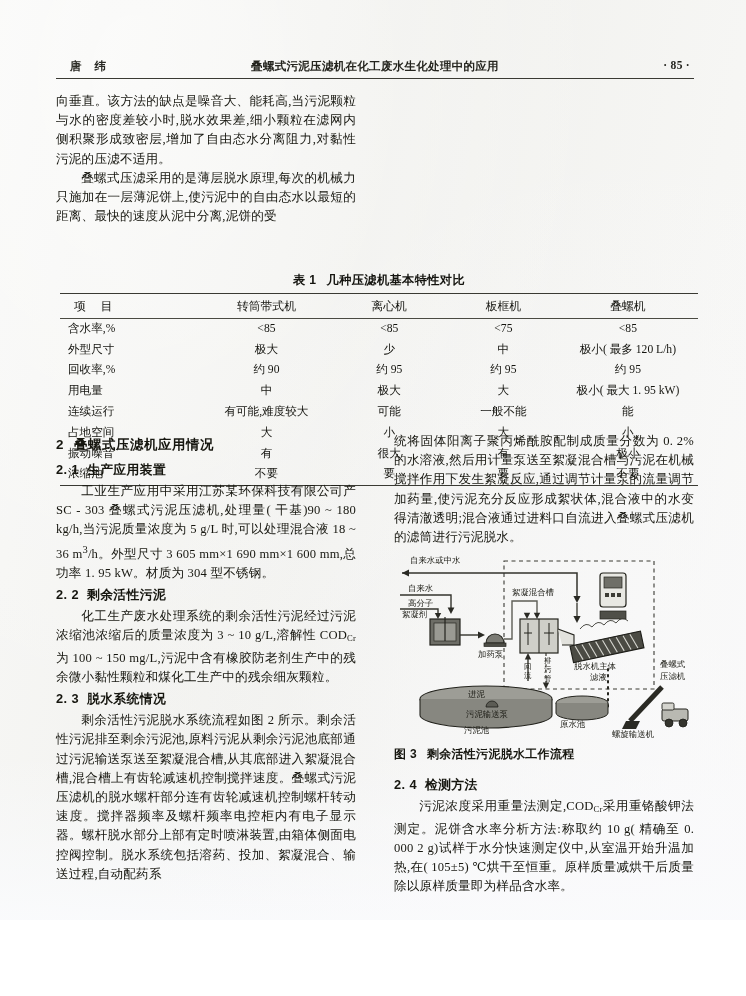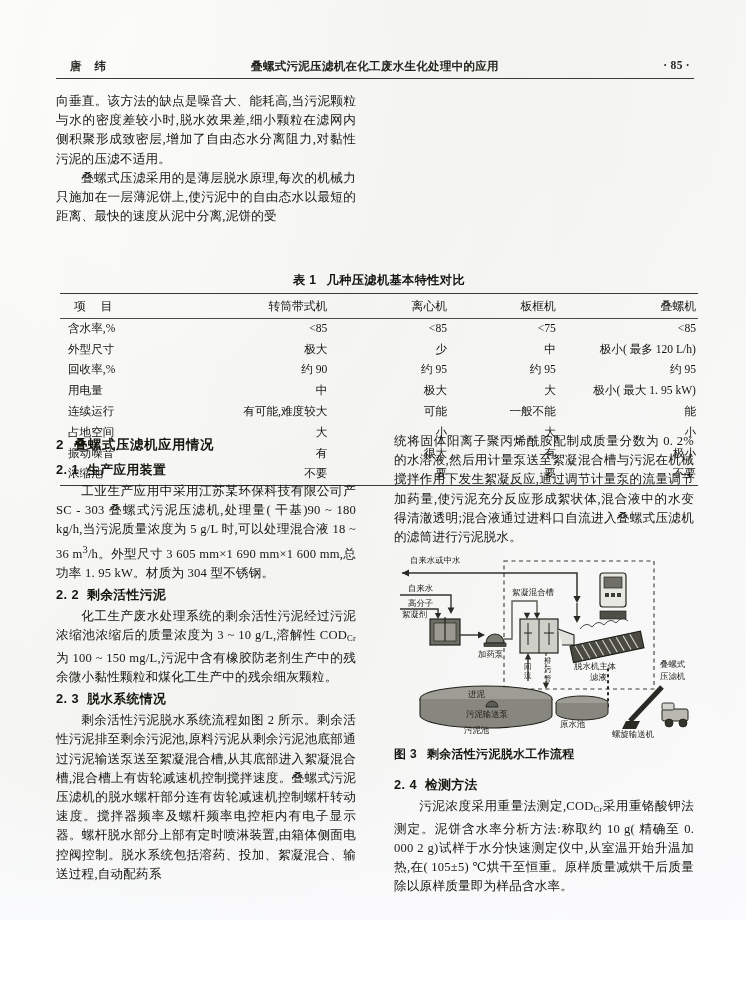--- a/index.html
+++ b/index.html
@@ -141,21 +141,21 @@
   .tbl-cap .capnum { margin-right: 10px; }
   table.cmp {
     width: 638px;
     border-collapse: collapse;
     font-size: 11.6px;
     line-height: 16px;
   }
   table.cmp th, table.cmp td {
     padding: 2.4px 2px;
     font-weight: normal;
-    text-align: right;
+    text-align: center;
     white-space: nowrap;
   }
   table.cmp thead th {
     font-size: 11.8px;
     padding: 3.5px 2px 4px;
   }
   table.cmp th.item, table.cmp td.item {
     text-align: left;
     padding-left: 8px;
     width: 132px;

